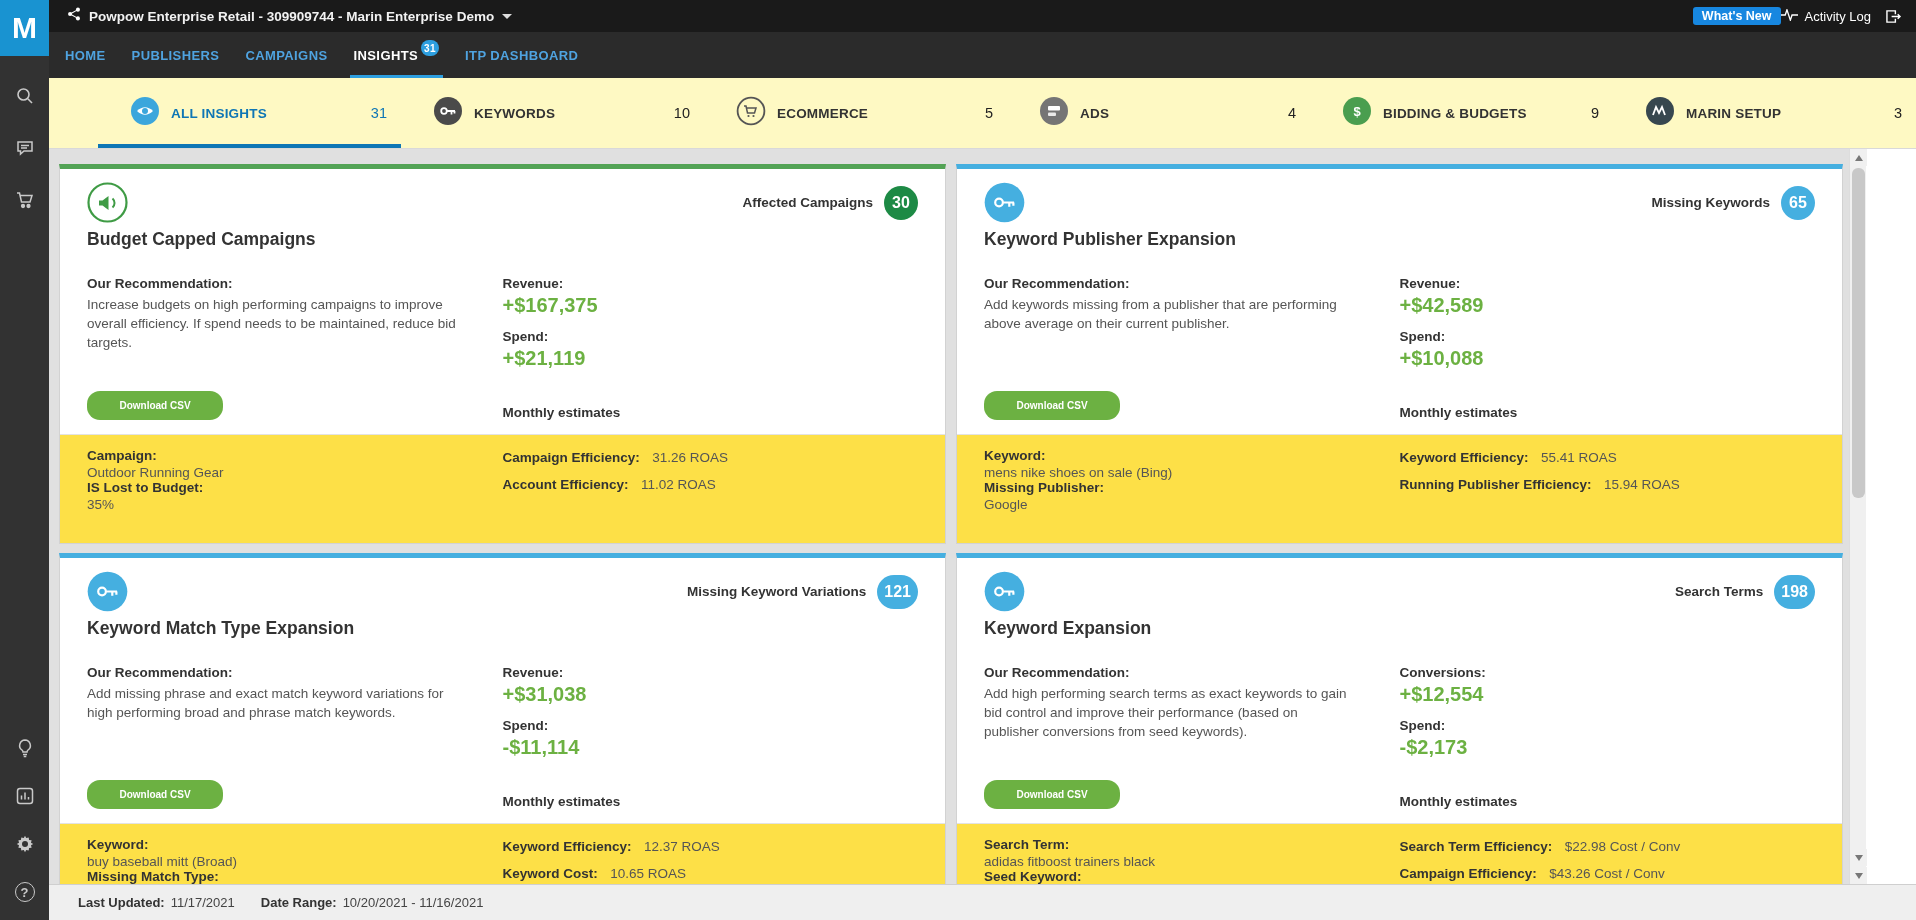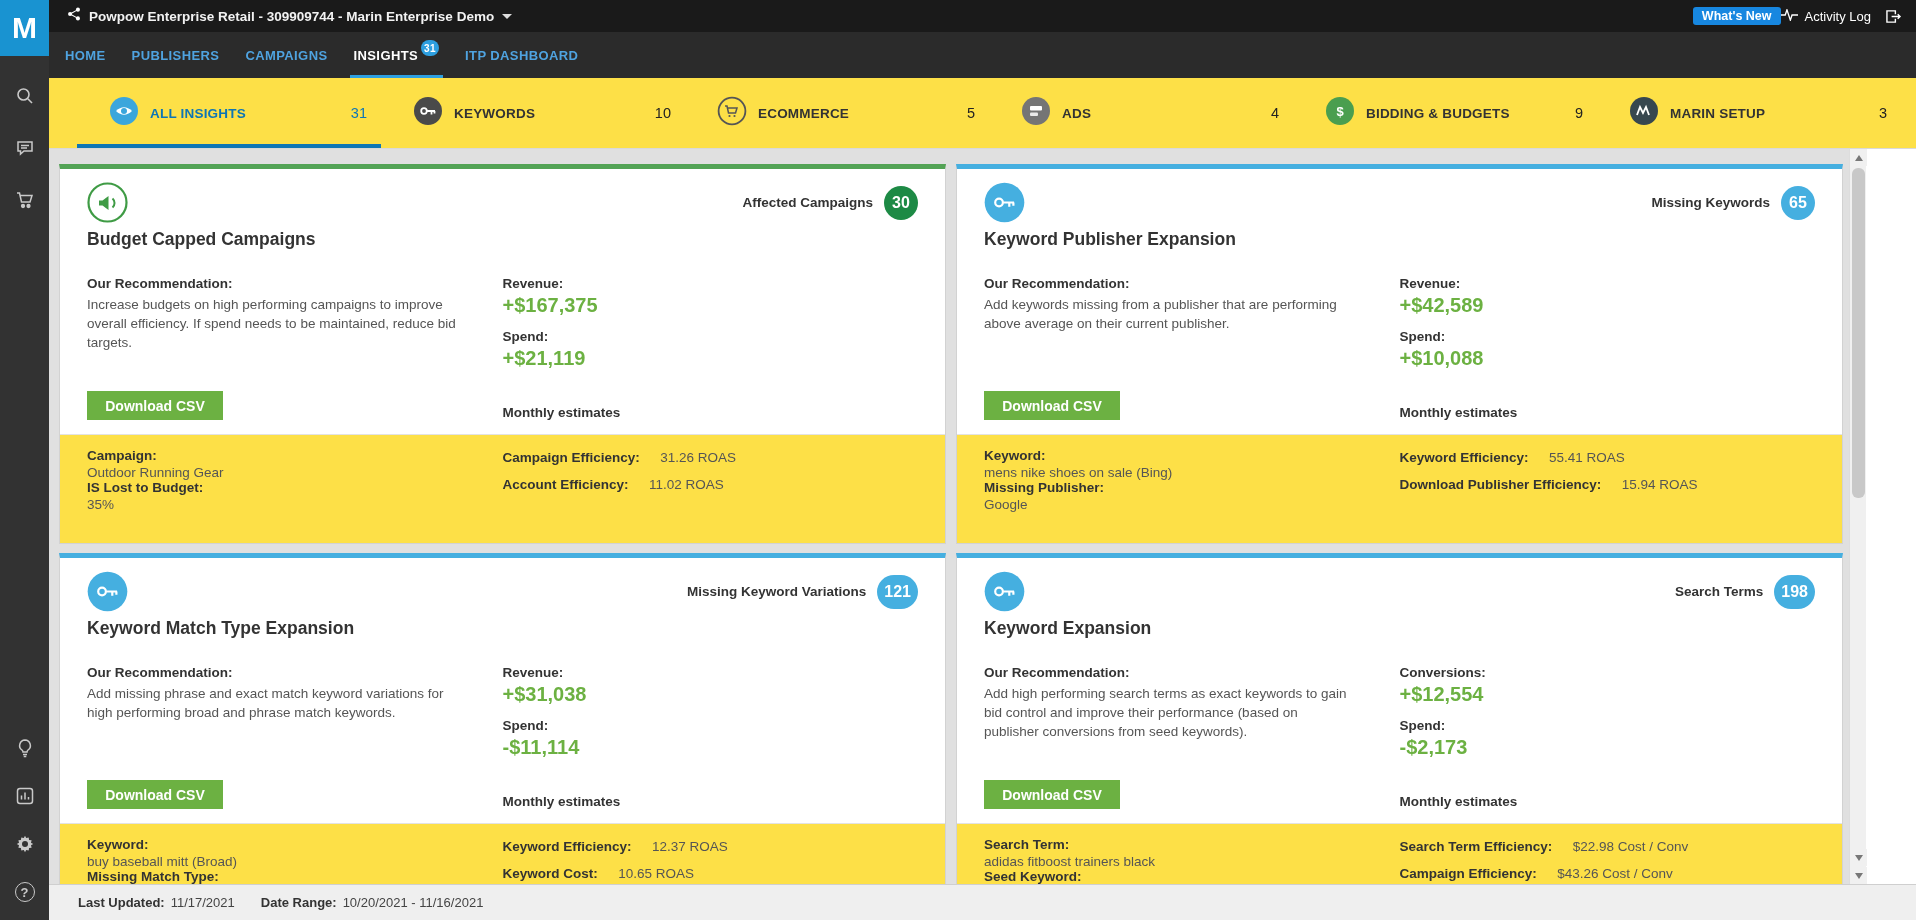--- a/index.html
+++ b/index.html
@@ -29,21 +29,21 @@
   .signout { cursor:pointer; margin-left:14px; display:flex; align-items:center; }
 
   
   .navbar { height:46px; background:#2b2b2b; display:flex; align-items:stretch; padding-left:16px; gap:26px; }
   .nav-item { display:flex; align-items:center; font-size:13px; font-weight:700; letter-spacing:.4px; color:#4fa3e0; cursor:pointer; position:relative; }
   .nav-item.active { color:#fff; }
   .nav-item.active::after { content:""; position:absolute; left:-4px; right:-4px; bottom:0; height:3px; background:#2d9fe0; }
   .nav-badge { background:#2d9fe0; color:#fff; font-size:10px; font-weight:700; min-width:16px; height:16px; border-radius:8px; display:inline-flex; align-items:center; justify-content:center; margin-left:3px; position:relative; top:-7px; padding:0 3px; }
 
   
-  .tabrow { height:71px; background:#fde047; display:flex; align-items:stretch; padding-left:28px; border-bottom:1px solid #d9d9d9; flex-shrink:0; }
+  .tabrow { height:71px; background:#fef9c3; display:flex; align-items:stretch; padding-left:49px; border-bottom:1px solid #d9d9d9; flex-shrink:0; }
   .tab { width:304px; display:flex; align-items:center; padding-left:32px; padding-right:14px; position:relative; cursor:pointer; }
   .tab-label { font-size:13.5px; font-weight:700; color:#333; margin-left:11px; letter-spacing:.2px; white-space:nowrap; }
   .tab-count { margin-left:auto; font-size:14.5px; color:#222; }
   .tab.active .tab-label, .tab.active .tab-count { color:#0e76b5; }
   .tab.active::after { content:""; position:absolute; left:0; right:0; bottom:0; height:4px; background:#0e76b5; }
 
   
   .content { flex:1; display:flex; background:#e0e0e0; min-height:0; }
   .cards-viewport { flex:1; overflow:hidden; position:relative; }
   .cards-grid { display:grid; grid-template-columns:1fr 1fr; column-gap:10px; row-gap:9px; padding:15px 6px 0 10px; }
@@ -56,30 +56,30 @@
   .card-badge { margin-left:auto; display:flex; align-items:center; gap:11px; }
   .badge-label { font-size:13.5px; font-weight:700; color:#333; }
   .badge-pill { min-width:34px; height:34px; border-radius:17px; background:#45afe0; color:#fff; font-size:16px; font-weight:700; display:inline-flex; align-items:center; justify-content:center; padding:0 7px; }
   .badge-pill.pill-green { background:#1d8a45; }
   .card-title { font-size:17.5px; font-weight:700; color:#333; padding:6px 27px 0 27px; }
   .card-body { display:flex; flex:1; padding:26px 27px 14px 27px; min-height:0; }
   .col-left { width:50%; padding-right:44px; display:flex; flex-direction:column; }
   .col-right { width:50%; display:flex; flex-direction:column; }
   .rec-label { font-size:13.5px; font-weight:700; color:#333; margin-bottom:4px; }
   .rec-text { font-size:13.5px; color:#555; line-height:1.42; }
-  .csv-btn { margin-top:auto; align-self:flex-start; background:#6cb142; color:#fff; border:none; border-radius:0; font-size:14px; font-weight:700; width:136px; height:29px; cursor:pointer; font-family:"Liberation Sans",sans-serif; }
+  .csv-btn { margin-top:auto; align-self:flex-start; background:#6cb142; color:#fff; border:none; border-radius:13px; font-size:10px; font-weight:700; width:136px; height:29px; cursor:pointer; font-family:"Liberation Sans",sans-serif; }
   .metric-label { font-size:13.5px; font-weight:700; color:#333; }
   .metric-value { font-size:20px; font-weight:700; color:#6cb142; margin:3px 0 12px 0; }
   .estimates { margin-top:auto; font-size:13.5px; font-weight:700; color:#333; }
   .card-footer { height:109px; background:#fde047; border-top:1px solid #e3e3e3; display:flex; padding:13px 27px; flex-shrink:0; }
   .f-item + .f-item { }
   .f-label { font-size:13.5px; font-weight:700; color:#333; }
   .f-value { font-size:13.5px; color:#555; margin-top:2px; }
   .f-line { margin-bottom:9px; }
-  .f-line .f-value { display:inline; margin:16px; }
+  .f-line .f-value { display:inline; margin:8px; }
 
   
   .vscroll { width:17px; background:#f0f0f0; position:relative; flex-shrink:0; border-left:1px solid #ddd; }
   .scroll-arrow { position:absolute; left:0; width:17px; height:17px; display:flex; align-items:center; justify-content:center; cursor:pointer; background:#f0f0f0; }
   .tri-up { width:0; height:0; border-left:4px solid transparent; border-right:4px solid transparent; border-bottom:6px solid #777; }
   .tri-down { width:0; height:0; border-left:4px solid transparent; border-right:4px solid transparent; border-top:6px solid #777; }
   .scroll-thumb { position:absolute; left:2px; top:19px; width:13px; height:330px; background:#c8c8c8; border-radius:6px; cursor:pointer; }
   .right-gap { width:50px; background:#fff; flex-shrink:0; }
 
   
@@ -340,21 +340,21 @@
                   <div class="f-label">Keyword:</div>
                   <div class="f-value">mens nike shoes on sale (Bing)</div>
                 </div>
                 <div class="f-item">
                   <div class="f-label">Missing Publisher:</div>
                   <div class="f-value">Google</div>
                 </div>
               </div>
               <div class="col-right">
                 <div class="f-line"><span class="f-label">Keyword Efficiency:</span> <span class="f-value">55.41 ROAS</span></div>
-                <div class="f-line"><span class="f-label">Download Publisher Efficiency:</span> <span class="f-value">15.94 ROAS</span></div>
+                <div class="f-line"><span class="f-label">Running Publisher Efficiency:</span> <span class="f-value">15.94 ROAS</span></div>
               </div>
             </div>
           </section>
 
           <section class="card">
             <div class="card-top">
               <span class="card-icon">
                 <svg width="41" height="41" viewBox="0 0 30 30">
                     <circle cx="15" cy="15" r="14.5" fill="#45afe0"></circle>
                     <circle cx="11" cy="15" r="2.8" fill="none" stroke="#fff" stroke-width="1.6"></circle>

